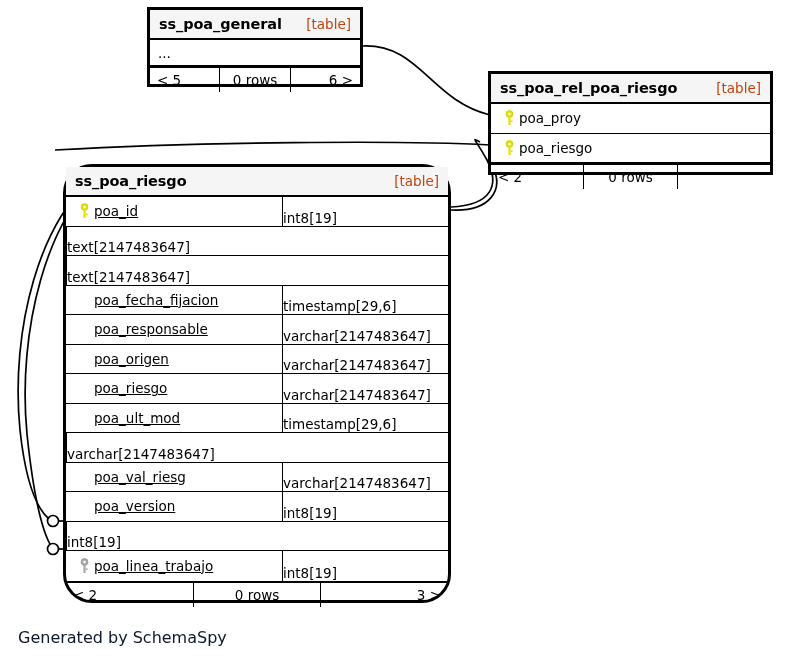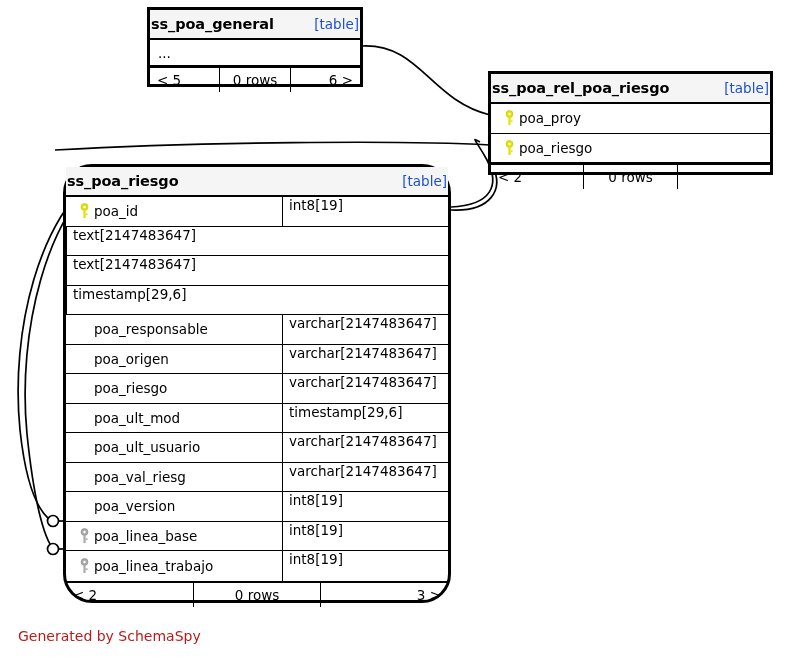--- a/index.html
+++ b/index.html
@@ -35,56 +35,55 @@
     box-sizing: border-box;
     z-index: 3;
   }
   .tbl-hdr {
     background: #f5f5f5;
     border-bottom: 2px solid #000000;
     height: 30px;
     display: flex;
     align-items: center;
     justify-content: space-between;
-    padding: 0 1px;
+    padding: 0 9px;
     box-sizing: border-box;
   }
   .tbl-name {
     font-weight: bold;
     font-size: 14.5px;
     letter-spacing: -0.1px;
     white-space: nowrap;
   }
   .tbl-kind {
     font-size: 13.5px;
-    color: #1d4ed8;
+    color: #c2410c;
     white-space: nowrap;
   }
   .row {
     display: flex;
     height: 29.5px;
     border-bottom: 1.6px solid #000000;
     box-sizing: border-box;
     align-items: center;
   }
   .row:last-of-type { border-bottom: none; }
   .cell-name {
     display: flex;
     align-items: center;
     height: 100%;
     box-sizing: border-box;
     padding-left: 8px;
     overflow: hidden;
   }
   .cell-type {
     display: flex;
-    align-items: flex-start;
+    align-items: flex-end;
     height: 100%;
     box-sizing: border-box;
-    padding-left: 6px;
     border-left: 1.6px solid #000000;
     overflow: hidden;
   }
   .col-label {
     font-size: 13.5px;
     white-space: nowrap;
   }
   .type-label {
     font-size: 13.5px;
     white-space: nowrap;
@@ -126,29 +125,29 @@
   .fcell.center { justify-content: center; }
   .fcell.right  { justify-content: flex-end; }
 
   
   #tbl-general { left: 147px; top: 7px;   width: 216px; height: 80px; }
   #tbl-rel     { left: 488px; top: 71px;  width: 285px; height: 104px; }
   #tbl-riesgo  { left: 63px;  top: 164px; width: 388px; height: 439px; border-radius: 29px; }
 
   #tbl-general .fcell { flex: 1 1 0; }
   #tbl-rel .row .cell-name { width: 100%; align-items: center; }
-  #tbl-riesgo .row .cell-name { width: 216px; min-width: 216px; }
+  #tbl-riesgo .row .cell-name { width: 216px; min-width: 216px; text-decoration: underline; }
   #tbl-riesgo .row .cell-type { flex: 1 1 auto; }
 
   #caption {
     position: absolute;
     left: 18px;
     top: 628px;
-    font-size: 14px;
-    color: #b91c1c;
+    font-size: 16px;
+    color: #0f172a;
     z-index: 4;
   }
 </style>
 </head>
 <body>
 
 <div id="canvas">
 
   <svg id="edges" viewBox="0 0 807 659" xmlns="http://www.w3.org/2000/svg">
     <g fill="none" stroke="#000000" stroke-width="1.7">
@@ -266,20 +265,24 @@
           <div class="cell-type">
             <span class="type-label">text[2147483647]</span>
           </div>
         </div>
         <div class="row">
           <div class="cell-type">
             <span class="type-label">text[2147483647]</span>
           </div>
         </div>
         <div class="row">
+          <div class="cell-name">
+            <span class="keyslot"></span>
+            <span class="col-label">poa_fecha_fijacion</span>
+          </div>
           <div class="cell-type">
             <span class="type-label">timestamp[29,6]</span>
           </div>
         </div>
         <div class="row">
           <div class="cell-name">
             <span class="keyslot"></span>
             <span class="col-label">poa_responsable</span>
           </div>
           <div class="cell-type">
@@ -307,24 +310,20 @@
         <div class="row">
           <div class="cell-name">
             <span class="keyslot"></span>
             <span class="col-label">poa_ult_mod</span>
           </div>
           <div class="cell-type">
             <span class="type-label">timestamp[29,6]</span>
           </div>
         </div>
         <div class="row">
-          <div class="cell-name">
-            <span class="keyslot"></span>
-            <span class="col-label">poa_ult_usuario</span>
-          </div>
           <div class="cell-type">
             <span class="type-label">varchar[2147483647]</span>
           </div>
         </div>
         <div class="row">
           <div class="cell-name">
             <span class="keyslot"></span>
             <span class="col-label">poa_val_riesg</span>
           </div>
           <div class="cell-type">
@@ -334,31 +333,20 @@
         <div class="row">
           <div class="cell-name">
             <span class="keyslot"></span>
             <span class="col-label">poa_version</span>
           </div>
           <div class="cell-type">
             <span class="type-label">int8[19]</span>
           </div>
         </div>
         <div class="row">
-          <div class="cell-name">
-            <span class="keyslot">
-              <svg class="key-icon" width="11" height="16" viewBox="0 0 11 16">
-                <circle cx="5.5" cy="4" r="3.4" fill="#aaaaaa" stroke="#909090" stroke-width="0.8"></circle>
-                <circle cx="5.5" cy="4" r="1.2" fill="#ffffff"></circle>
-                <rect x="4.4" y="6.6" width="2.2" height="8.4" fill="#aaaaaa"></rect>
-                <rect x="6.6" y="10.4" width="2.0" height="1.6" fill="#aaaaaa"></rect>
-              </svg>
-            </span>
-            <span class="col-label">poa_linea_base</span>
-          </div>
           <div class="cell-type">
             <span class="type-label">int8[19]</span>
           </div>
         </div>
         <div class="row">
           <div class="cell-name">
             <span class="keyslot">
               <svg class="key-icon" width="11" height="16" viewBox="0 0 11 16">
                 <circle cx="5.5" cy="4" r="3.4" fill="#aaaaaa" stroke="#909090" stroke-width="0.8"></circle>
                 <circle cx="5.5" cy="4" r="1.2" fill="#ffffff"></circle>

